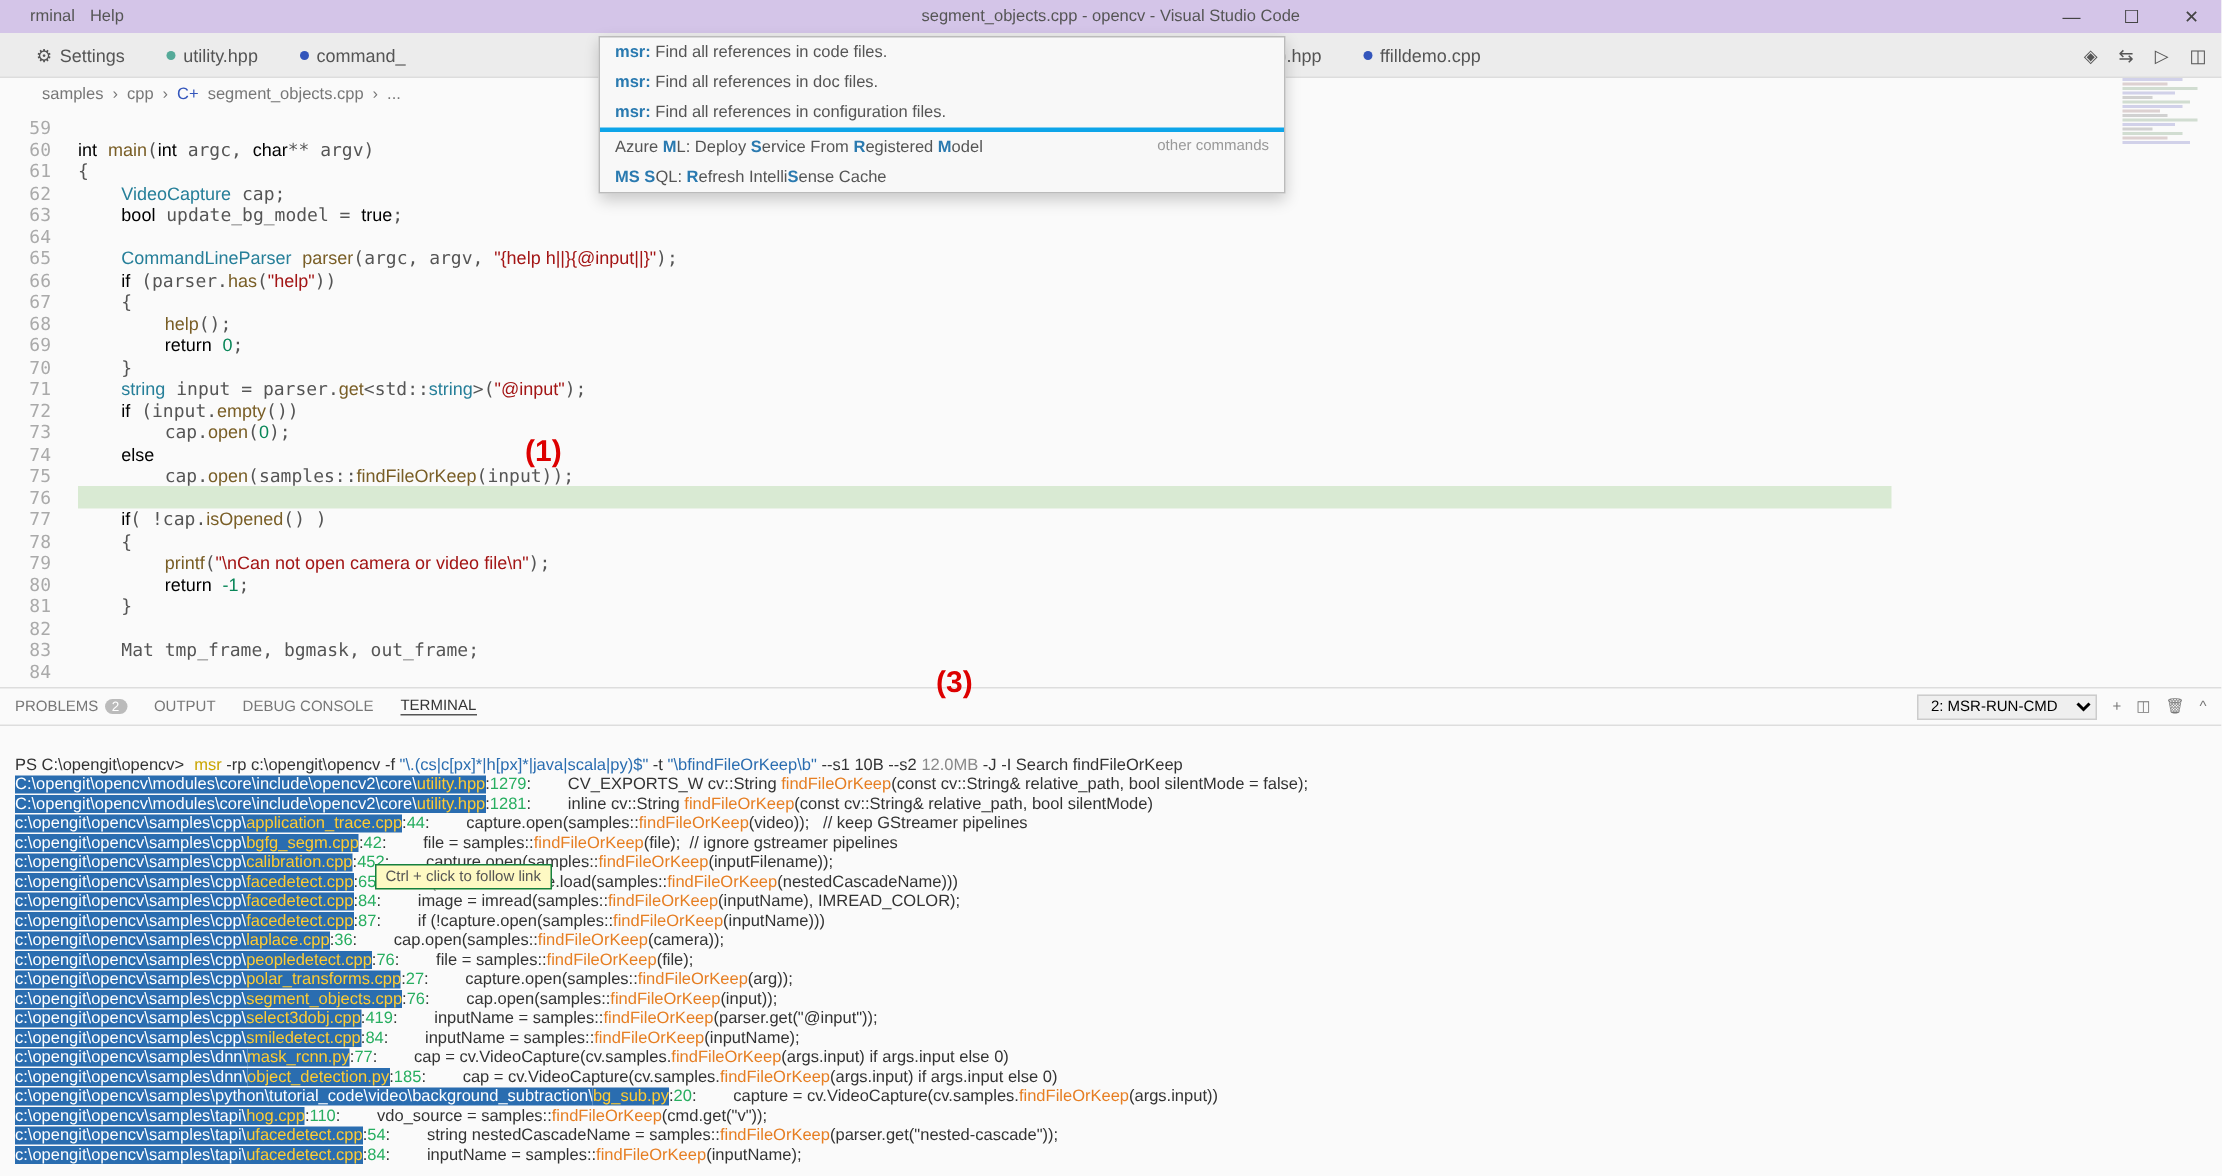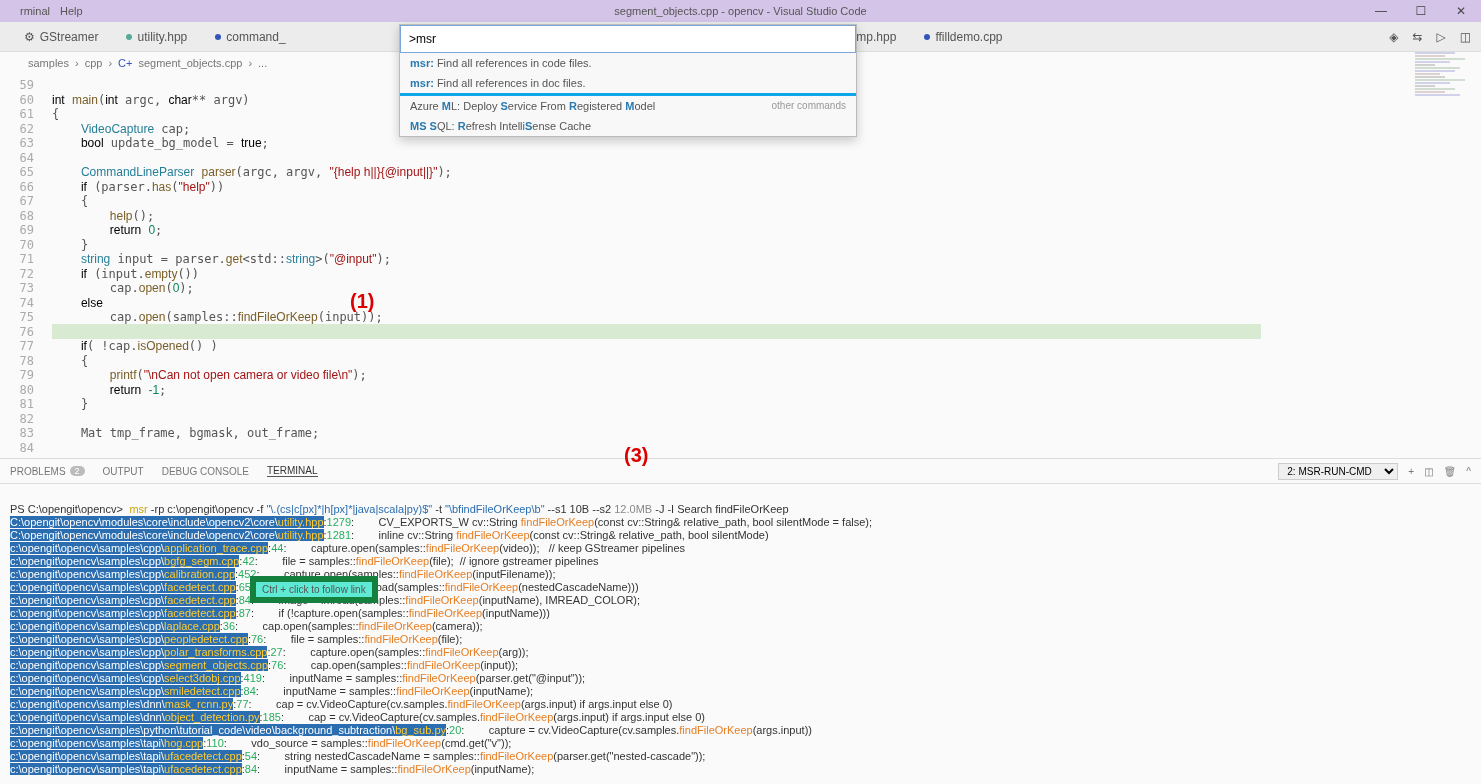--- a/index.html
+++ b/index.html
@@ -40,42 +40,42 @@
 .terminal { background: #fafafa; height: 302px; padding: 6px 10px; font-family: Consolas, monospace; font-size: 11px; line-height: 13px; white-space: pre; overflow: hidden; color: #333; }
 .tpath { background: #2a6db0; color: #fff; }
 .tpath2 { background: #2a6db0; color: #ffcc33; }
 .tfn { color: #e67e22; }
 .tstr { color: #2a6db0; }
 .tnum { color: #27ae60; }
 .tyel { color: #c9a500; }
 .tgray { color: #888; }
 .minimap { position: absolute; right: 6px; top: 52px; width: 60px; height: 370px; opacity: 0.35; }
 .minimap div { height: 2px; margin-bottom: 1px; }
-.tooltip { position: absolute; background: #5eead4; border: 6px solid #15803d; padding: 2px 6px; font-size: 10px; color: #555; }
+.tooltip { position: absolute; background: #fef9c3; border: 1px solid #15803d; padding: 2px 6px; font-size: 10px; color: #555; }
 </style>
 </head>
 <body>
 
 <div class="titlebar">
   <div class="menus">
     <span>rminal</span>
     <span>Help</span>
   </div>
   <span>segment_objects.cpp - opencv - Visual Studio Code</span>
   <div class="wincontrols">
     <span>—</span>
     <span>☐</span>
     <span>✕</span>
   </div>
 </div>
 
 <div class="tabsbar">
   <div class="tab">
       <span>⚙</span>
-      <span>GStreamer</span>
+      <span>Settings</span>
     </div>
   <div class="tab">
       <span class="dot dotg"></span>
       <span>utility.hpp</span>
     </div>
   <div class="tab">
       <span class="dot"></span>
       <span>command_</span>
     </div>
   <div class="tab" style="margin-left:480px">
@@ -151,27 +151,29 @@
 78
 79
 80
 81
 82
 83
 84</div>
 </div>
 
 <div class="commandpal">
-  <input type="text" value="&gt;msr" style="">
   <div id="palitems">
       <div class="item">
         <span><span class="hl">msr:</span> Find all references in code files.</span>
       </div>
       <div class="item">
         <span><span class="hl">msr:</span> Find all references in doc files.</span>
+      </div>
+      <div class="item">
+        <span><span class="hl">msr:</span> Find all references in configuration files.</span>
       </div>
       <div class="item sep">
         <span>Azure <span class="hl">M</span>L: Deploy <span class="hl">S</span>ervice From <span class="hl">R</span>egistered <span class="hl">M</span>odel</span>
         <span class="hint">other commands</span>
       </div>
       <div class="item">
         <span><span class="hl">M</span><span class="hl">S</span> <span class="hl">S</span>QL: <span class="hl">R</span>efresh Intelli<span class="hl">S</span>ense Cache</span>
       </div>
     </div>
 </div>

